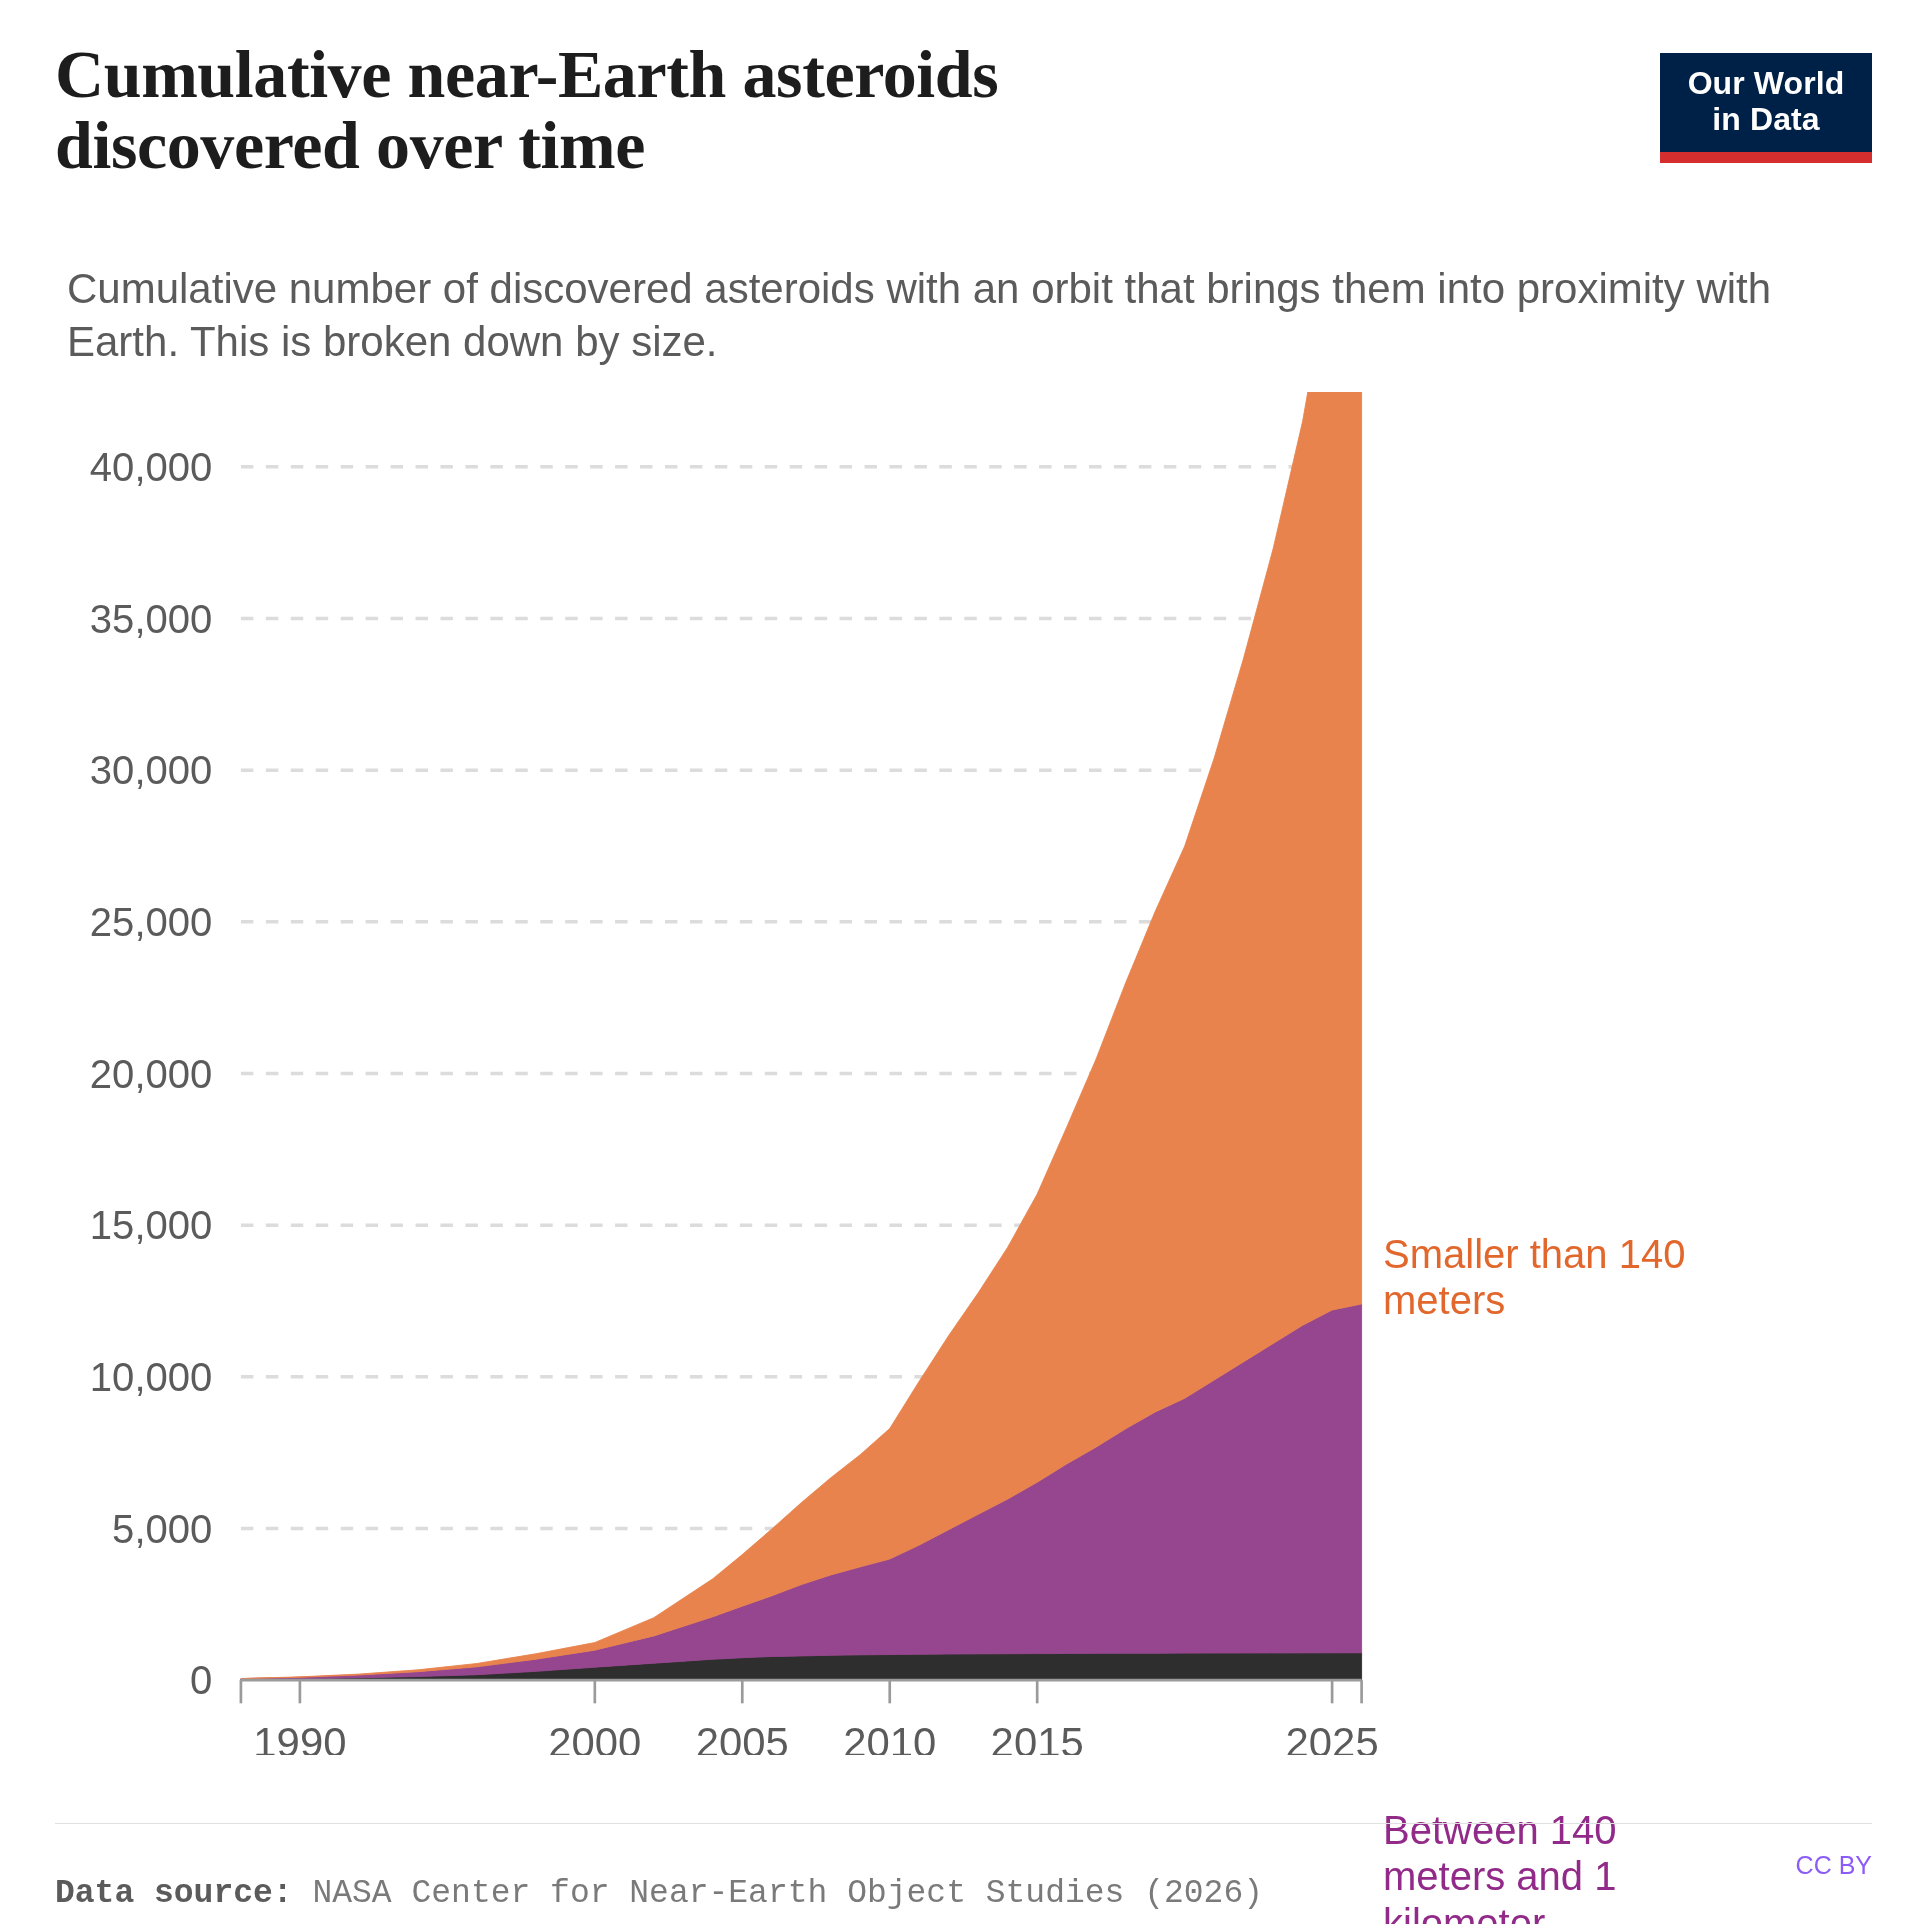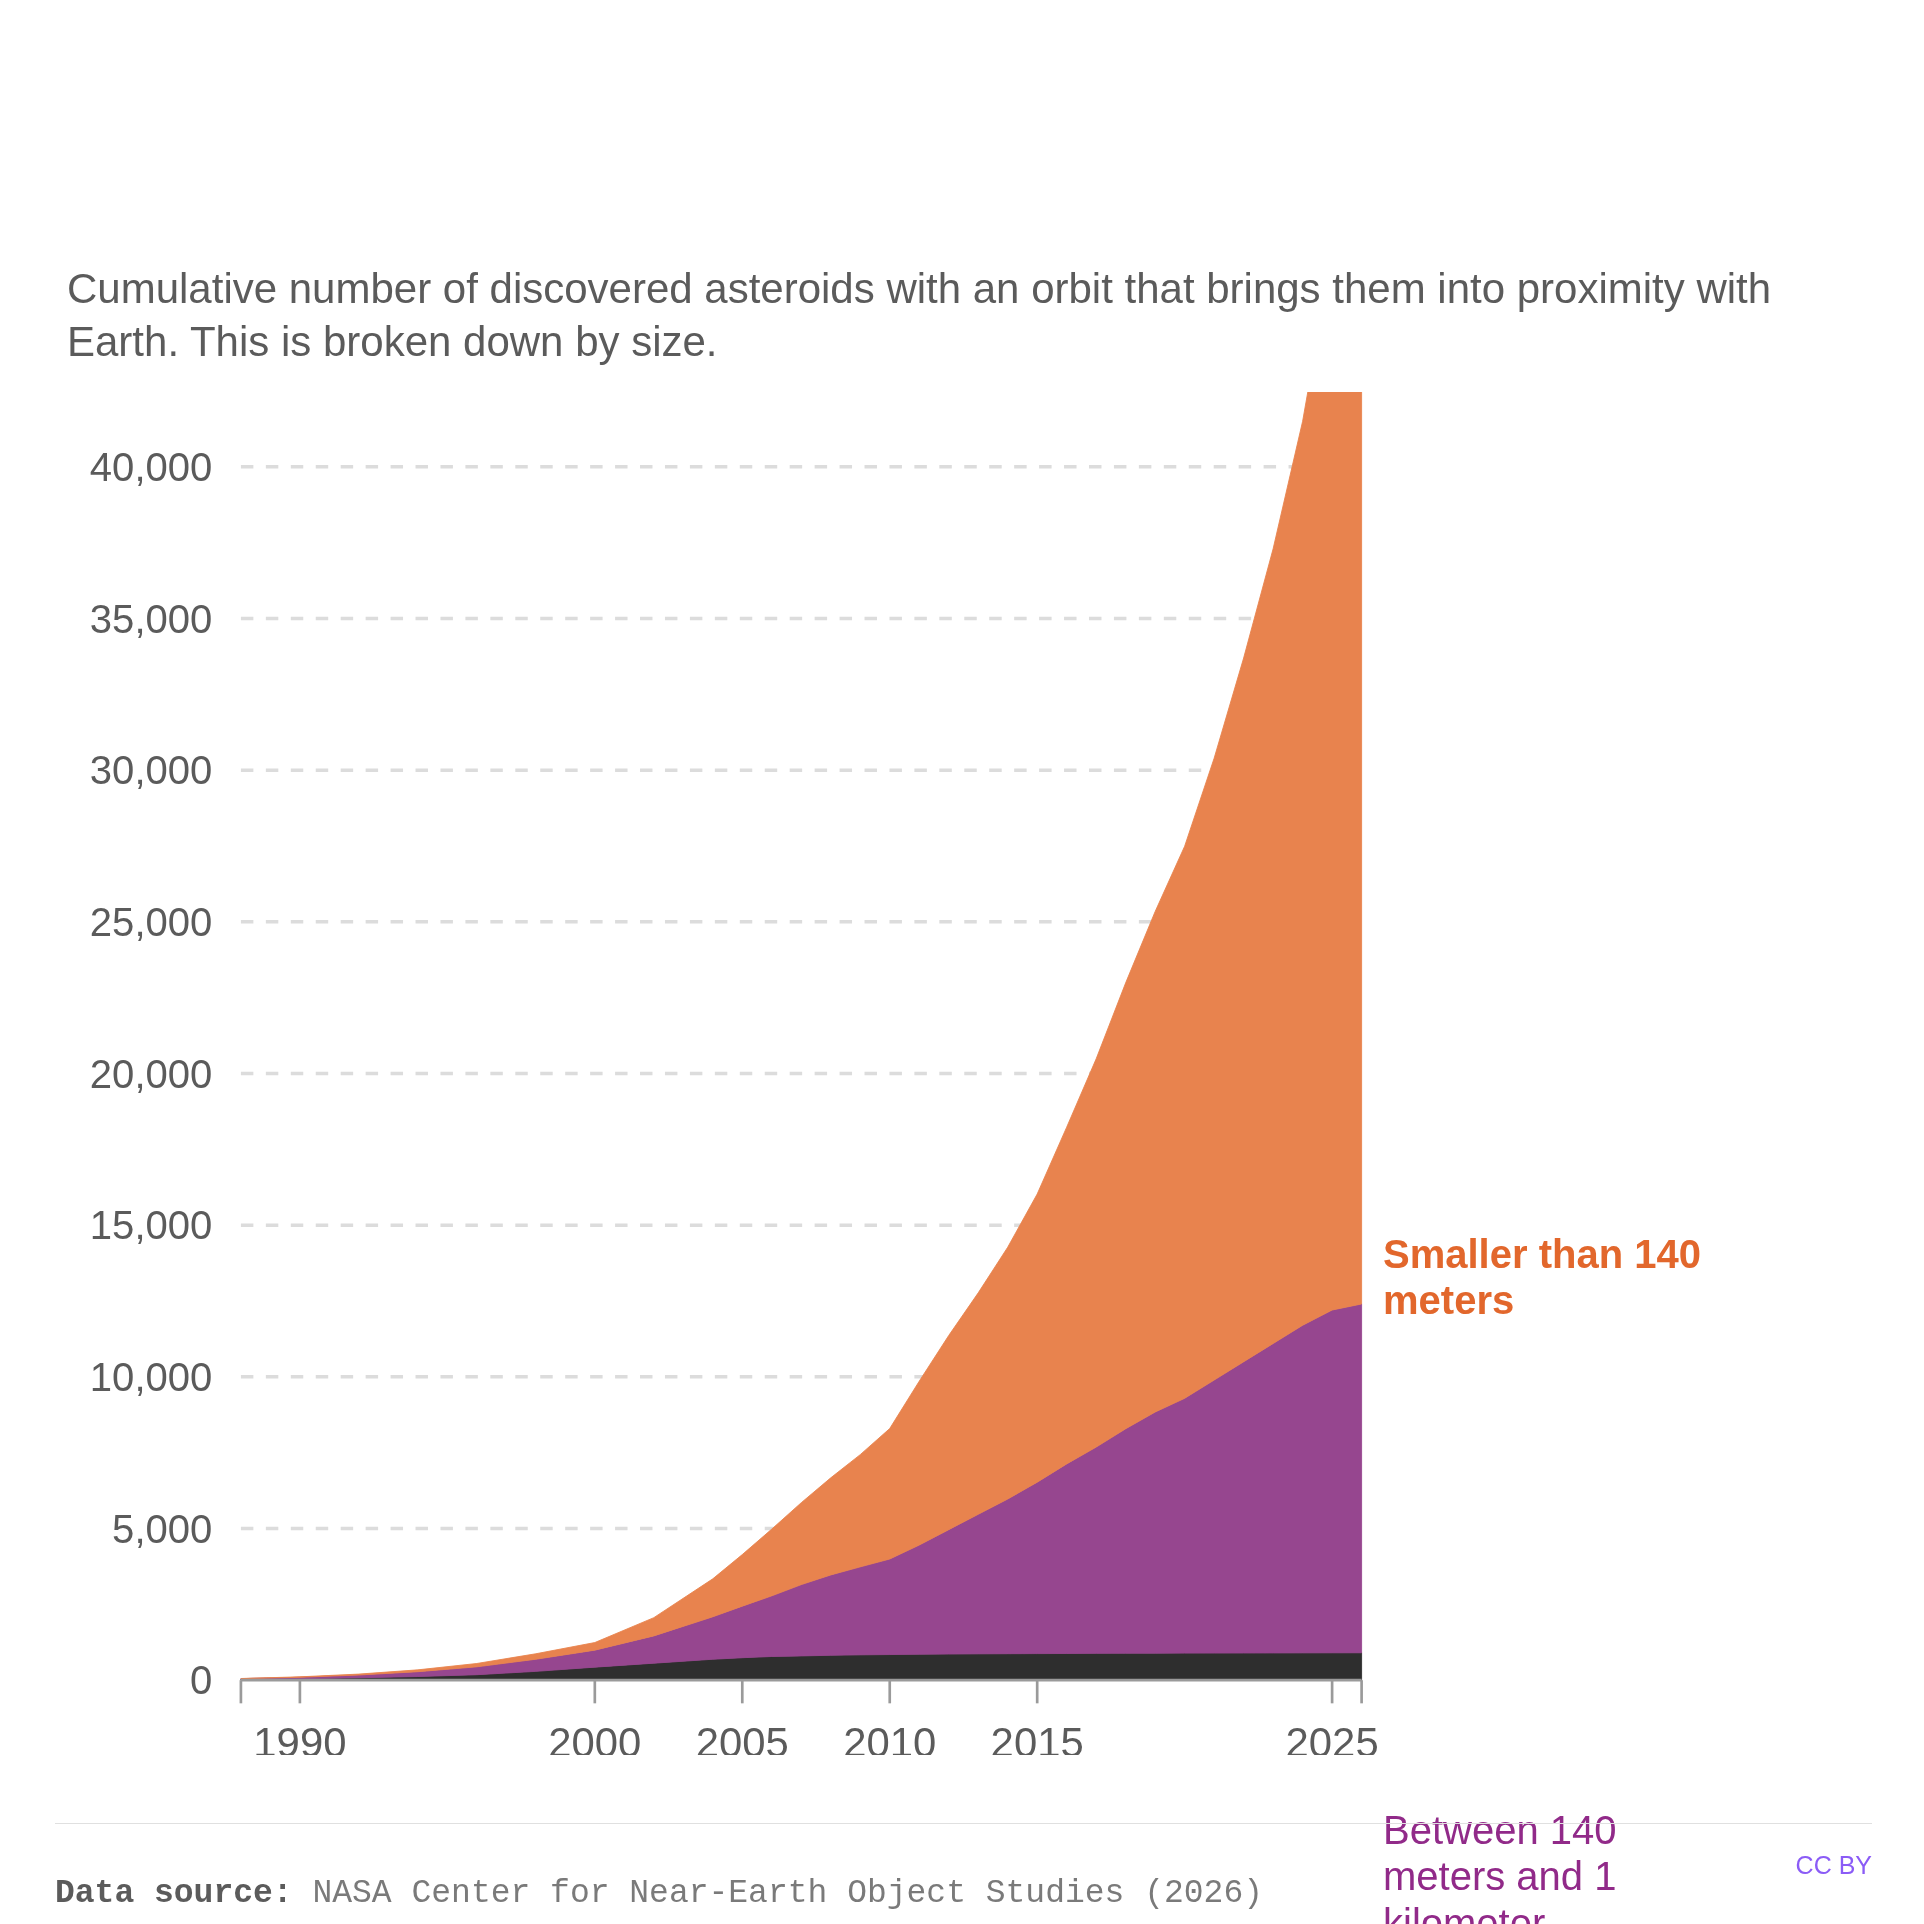--- a/index.html
+++ b/index.html
@@ -96,21 +96,21 @@
   }
   .series-label {
     font-family: "Liberation Sans", sans-serif;
     font-size: 40px;
     line-height: 1.16;
   }
   .series-label-box {
     position: absolute;
     width: 356px;
   }
-  #label-smaller   { left: 1383px; top: 839px;  color: #e2672c; font-weight: bold; }
+  #label-smaller   { left: 1383px; top: 839px;  color: #e2672c; }
   #label-between   { left: 1383px; top: 1415px; color: #912a89; }
 
   
   .footer {
     position: absolute;
     left: 55px;
     right: 53px;
     top: 1823px;
     height: 80px;
     border-top: 1.8px solid #e0e0e0;
@@ -130,20 +130,30 @@
     font-family: Liberation Sans, sans-serif;
     font-size: 25px;
     color: #8b5cf6;
   }
 </style>
 </head>
 <body>
 
 <div class="page">
 
+  <div class="header">
+    <h1 class="title">Cumulative near-Earth asteroids discovered over time</h1>
+    <div class="logo">
+      <div class="logo-box">
+        <div>Our World</div>
+        <div>in Data</div>
+      </div>
+      <div class="logo-rule"></div>
+    </div>
+  </div>
 
   <p class="subtitle">Cumulative number of discovered asteroids with an orbit that brings them into proximity with Earth. This is broken down by size.</p>
 
   <div class="chart-wrap">
     <svg class="chart-svg" id="chart-svg" width="1925" height="1363" viewBox="0 0 2160 1530">
       <g id="gridlines">
           <line x1="270" x2="1528" y1="1275.75" y2="1275.75" stroke="#DCDCDC" stroke-width="4" stroke-dasharray="14 14"></line>
           <line x1="270" x2="1528" y1="1105.5" y2="1105.5" stroke="#DCDCDC" stroke-width="4" stroke-dasharray="14 14"></line>
           <line x1="270" x2="1528" y1="935.25" y2="935.25" stroke="#DCDCDC" stroke-width="4" stroke-dasharray="14 14"></line>
           <line x1="270" x2="1528" y1="765" y2="765" stroke="#DCDCDC" stroke-width="4" stroke-dasharray="14 14"></line>

